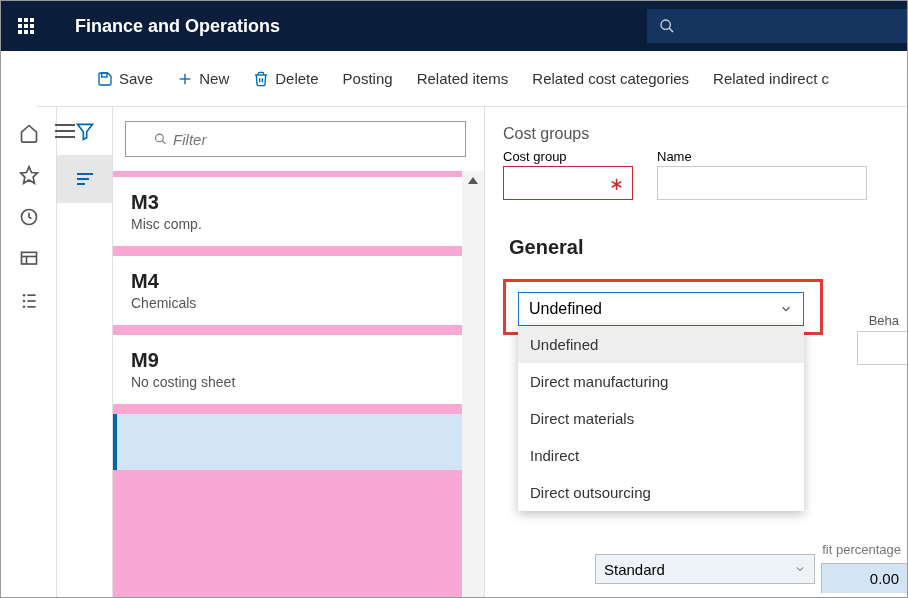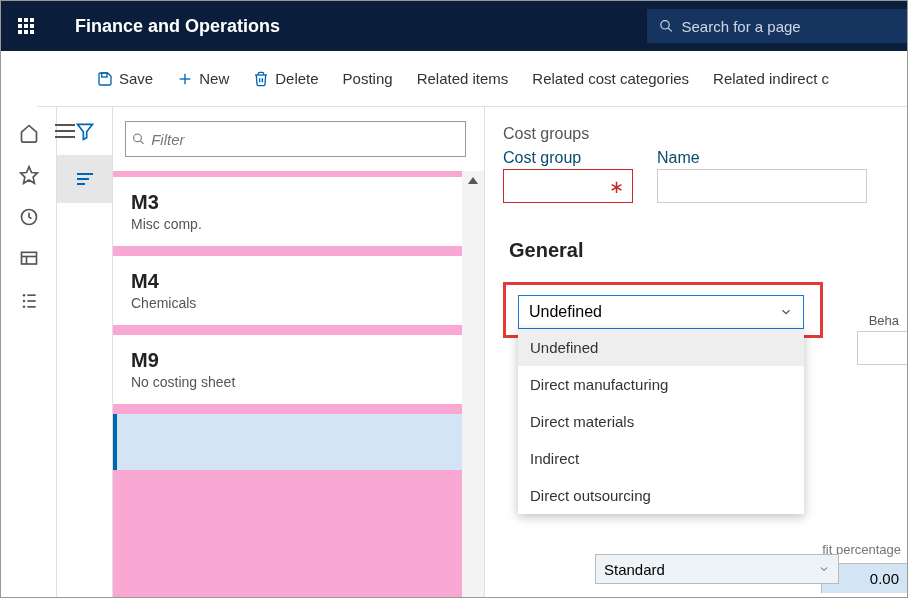--- a/index.html
+++ b/index.html
@@ -21,52 +21,52 @@
 
   .layout { display: flex; height: calc(598px - 50px - 56px); }
   .leftrail { width: 56px; border-right: 1px solid #e0e0e0; display: flex; flex-direction: column; align-items: center; padding-top: 16px; gap: 22px; }
   .leftrail .ric { color: #555; }
   .tool-col { width: 56px; border-right: 1px solid #e0e0e0; background:#fff; }
   .tool-btn { height:48px; display:flex; align-items:center; justify-content:center; color:#0066b3; }
   .tool-btn.active { background:#e6e6e6; }
   
   .list-pane { width: 372px; display:flex; flex-direction:column; border-right:1px solid #e0e0e0; position:relative; }
   .filter-wrap { padding: 14px 18px 14px 12px; }
-  .filter-input { width: 100%; height:36px; border:1px solid #999; display:flex; align-items:center; padding:0 6px; }
+  .filter-input { width: 100%; height:36px; border:1px solid #999; display:flex; align-items:center; padding:0 28px; }
   .filter-input input { border:none; outline:none; width:100%; font-size:15px; margin-left:6px; font-style: italic; }
   .filter-input input::placeholder { color:#767676; }
   
   .list-body { flex:1; overflow:hidden; position:relative; background:#f9a8d4; padding-top:6px; }
   .scroll-gutter { position:absolute; right:0; top:0; width:22px; height:100%; background:#f3f3f3; display:flex; justify-content:center; }
   .scroll-up { margin-top:4px; color:#555; }
   .list-item { background:#fff; margin: 0 22px 10px 0; padding: 14px 18px; }
   .list-item .code { font-size:20px; font-weight:600; color:#222; }
   .list-item .label { font-size:14px; color:#555; margin-top:2px; }
   .list-item.sel { background:#d3e4f5; border-left:4px solid #0066b3; height:56px; padding:0; }
 
   .detail-pane { flex:1; padding: 18px 9px 0 18px; overflow:hidden; position:relative; }
   .page-title { font-size:16px; color:#555; margin-bottom:6px; }
   .row1 { display:flex; gap:24px; margin-top:4px; }
-  .fld-label { font-size:16px; color:#0c4a6e; margin-bottom:2px; display:block; }
+  .fld-label { font-size:13px; color:#000000; margin-bottom:2px; display:block; }
   .fld-cost { width:130px; height:34px; border:1px solid #c62828; position:relative; background:#fff; }
   .req { position:absolute; right:8px; top:6px; color:#c62828; font-size:18px; }
   .fld-name { width:210px; height:34px; border:1px solid #ccc; background:#fff; }
 
   .section { margin-top:36px; }
   .section-title { font-size:20px; font-weight:600; color:#222; margin-left:6px; margin-bottom:20px; }
 
   .highlight-box { position:relative; border:3px solid #e53935; width:320px; padding:10px 12px 6px 12px; }
   .ddl { position:relative; }
   .ddl-select { width:286px; height:34px; border:1px solid #1976d2; display:flex; align-items:center; justify-content:space-between; padding:0 10px; background:#fff; cursor:pointer; }
   .ddl-list { position:absolute; top:34px; left:0; width:286px; background:#fff; box-shadow:0 3px 10px rgba(0,0,0,0.25); z-index:5; }
   .ddl-opt { padding:10px 12px; font-size:15px; color:#333; cursor:pointer; }
   .ddl-opt.sel { background:#eee; }
   
   .under-row { position:absolute; bottom:10px; left:30px; right:0; height:40px; display:flex; align-items:center; }
-  .under-ddl { display:flex; align-items:center; border:1px solid #bbb; width:244px; height:30px; padding:0 8px; background:#eef3f8; justify-content:space-between; font-size:15px; margin-left:80px; }
+  .under-ddl { display:flex; align-items:center; border:1px solid #bbb; width:220px; height:30px; padding:0 8px; background:#eef3f8; justify-content:space-between; font-size:15px; margin-left:80px; }
   .pct-lbl { position:absolute; right:6px; bottom:42px; font-size:13px; color:#767676; }
   .pct-cell { position:absolute; right:0; bottom:6px; width:86px; height:30px; background:#d3e4f5; border-left:1px solid #bbb; border-top:1px solid #bbb; display:flex; align-items:center; justify-content:flex-end; padding-right:8px; font-size:15px; }
   .beha { position:absolute; right:8px; top:206px; font-size:13px; color:#555; }
   .beha-box { position:absolute; right:0; top:224px; width:50px; height:34px; border:1px solid #ccc; border-right:none; background:#fff; }
 
   svg { display:block; }
 </style>
 </head>
 <body>
 
@@ -83,21 +83,20 @@
         <span></span>
         <span></span>
       </div>
   </div>
   <div class="app-title">Finance and Operations</div>
   <div class="search-box">
     <svg width="16" height="16" viewBox="0 0 24 24" fill="none" stroke="#cfd8e3" stroke-width="2">
         <circle cx="10" cy="10" r="7"></circle>
         <line x1="21" y1="21" x2="15" y2="15"></line>
       </svg>
-    <input placeholder="Search for a page" style="">
   </div>
 </div>
 
 <div style="position:relative;margin-left:36px;">
 <div class="hb">
   <svg width="20" height="14" viewBox="0 0 20 14" stroke="#555" stroke-width="2">
         <line x1="0" y1="1" x2="20" y2="1"></line>
         <line x1="0" y1="7" x2="20" y2="7"></line>
         <line x1="0" y1="13" x2="20" y2="13"></line>
       </svg>

